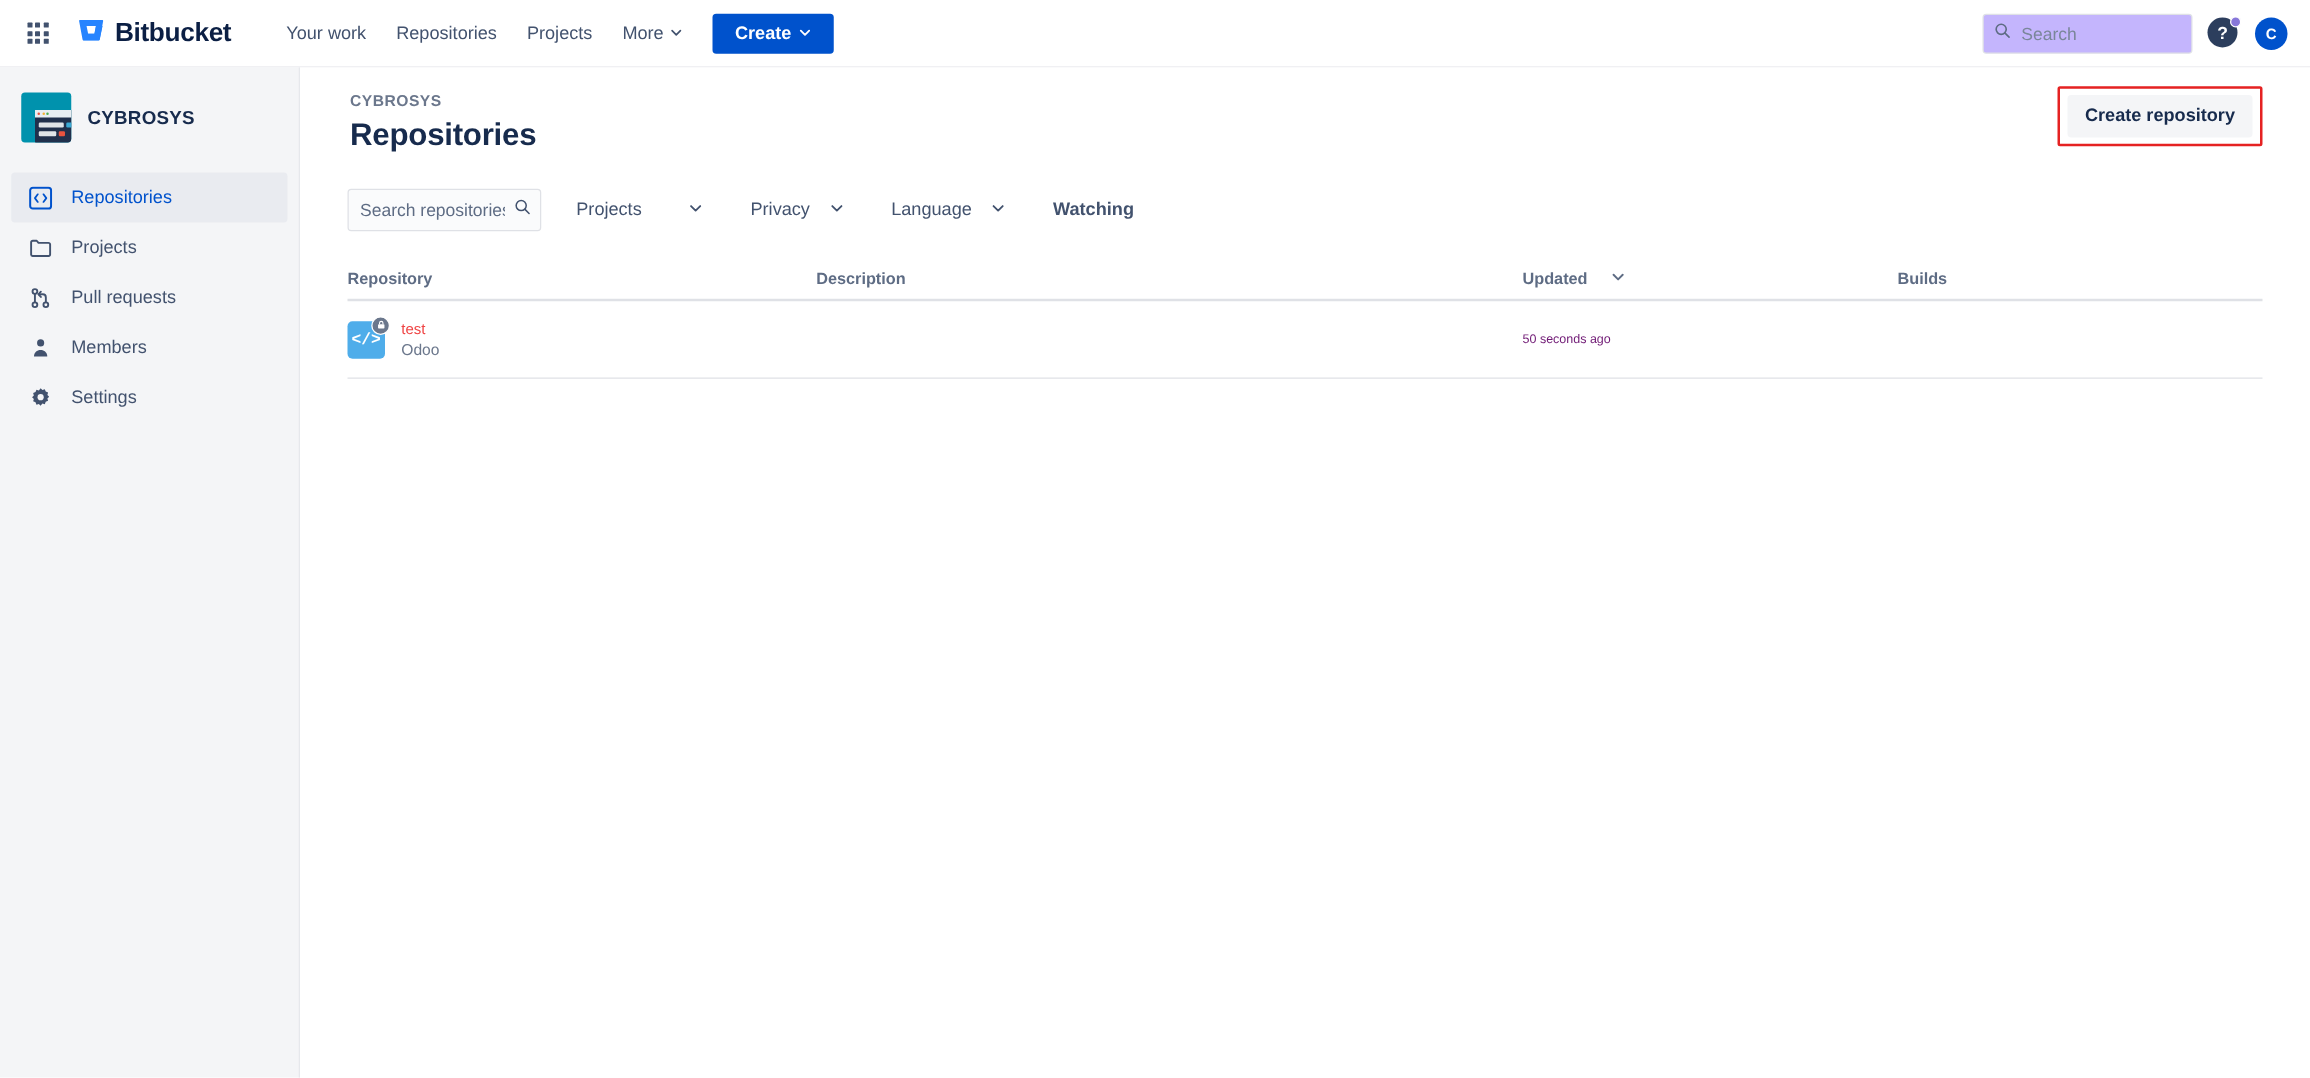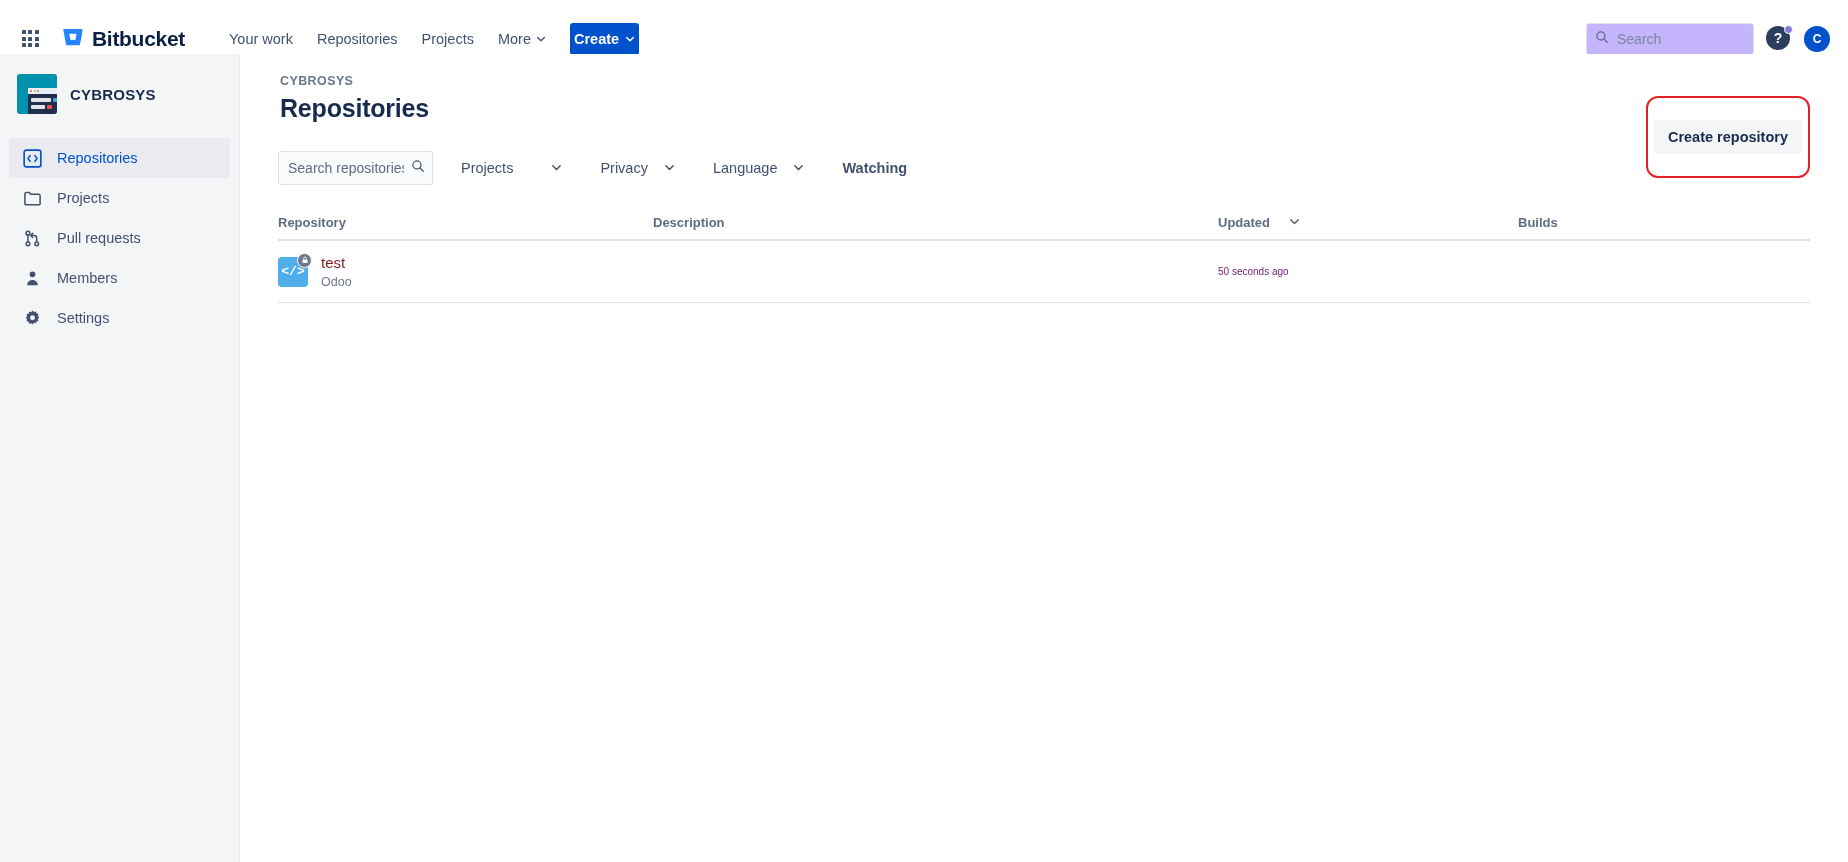--- a/index.html
+++ b/index.html
@@ -6,21 +6,21 @@
   html, body {
     width: 1848px; height: 862px;
     background: #ffffff;
     font-family: "Liberation Sans", sans-serif;
     color: #172b4d;
     overflow: hidden;
   }
 
   
   .topnav {
-    position: absolute; top: 12px; left: 0;
+    position: absolute; top: 0; left: 0;
     width: 1848px; height: 54px;
     background: #ffffff;
     border-bottom: 1px solid #ebecf0;
     display: flex; align-items: center;
   }
   .appswitcher {
     width: 32px; height: 32px; margin-left: 14px;
     display: flex; align-items: center; justify-content: center;
     border-radius: 3px; cursor: pointer;
   }
@@ -41,21 +41,21 @@
     font-size: 14.5px; color: #42526e; font-weight: 500;
     padding: 7px 10px; border-radius: 3px; cursor: pointer;
     display: flex; align-items: center; gap: 5px; white-space: nowrap;
   }
 
   .create-btn {
     margin-left: 14px;
     background: #0052cc; color: #ffffff;
     font-size: 14.5px; font-weight: 600;
     border: none; border-radius: 3px;
-    padding: 0 4px; height: 32px;
+    padding: 0 18px; height: 32px;
     display: flex; align-items: center; gap: 6px;
     cursor: pointer; font-family: inherit;
   }
 
   .topnav-right {
     margin-left: auto; display: flex; align-items: center;
     gap: 12px; margin-right: 18px;
   }
   .search-wrap {
     position: relative; width: 168px; height: 32px;
@@ -140,23 +140,23 @@
   .page-head { padding: 20px 0 0 40px; position: relative; }
   .breadcrumb {
     font-size: 12.5px; font-weight: 600; color: #6b778c;
     letter-spacing: 0.4px; cursor: pointer;
   }
   .page-title {
     font-size: 25px; font-weight: 600; color: #172b4d;
     margin-top: 6px; letter-spacing: -0.2px;
   }
   .create-repo-outline {
-    position: absolute; right: 38px; top: 42px;
-    border: 2px solid #e52222; border-radius: 12px;
-    padding: 22px 6px;
+    position: absolute; right: 38px; top: 15px;
+    border: 2px solid #e52222; border-radius: 2px;
+    padding: 5px 6px;
   }
   .create-repo-btn {
     background: #f4f5f7; color: #172b4d;
     border: none; border-radius: 3px;
     height: 34px; padding: 0 14px;
     font-size: 14.5px; font-weight: 600;
     font-family: inherit; cursor: pointer;
   }
 
   .filters {
@@ -207,21 +207,21 @@
     width: 30px; height: 30px; border-radius: 4px;
     background: #4fadea; display: flex; align-items: center; justify-content: center;
     color: #fff; font-size: 13px; font-weight: 600; font-family: "Liberation Mono", monospace;
   }
   .lock-badge {
     position: absolute; right: -4px; top: -4px;
     width: 15px; height: 15px; border-radius: 50%;
     background: #6b778c; border: 1.5px solid #fff;
     display: flex; align-items: center; justify-content: center;
   }
-  .repo-name { font-size: 15px; color: #7f1d1d; font-weight: 500; line-height: 1.25; }
+  .repo-name { font-size: 12px; color: #ef4444; font-weight: 500; line-height: 1.25; }
   .repo-proj { font-size: 12.5px; color: #6b778c; margin-top: 2px; }
   .td-desc { width: 565px; font-size: 14px; color: #172b4d; }
   .td-upd { width: 300px; font-size: 10px; color: #701a75; }
   .td-builds { width: 292px; font-size: 14px; color: #172b4d; }
 
   .chev { display: inline-block; }
 </style>
 </head>
 <body>
 

